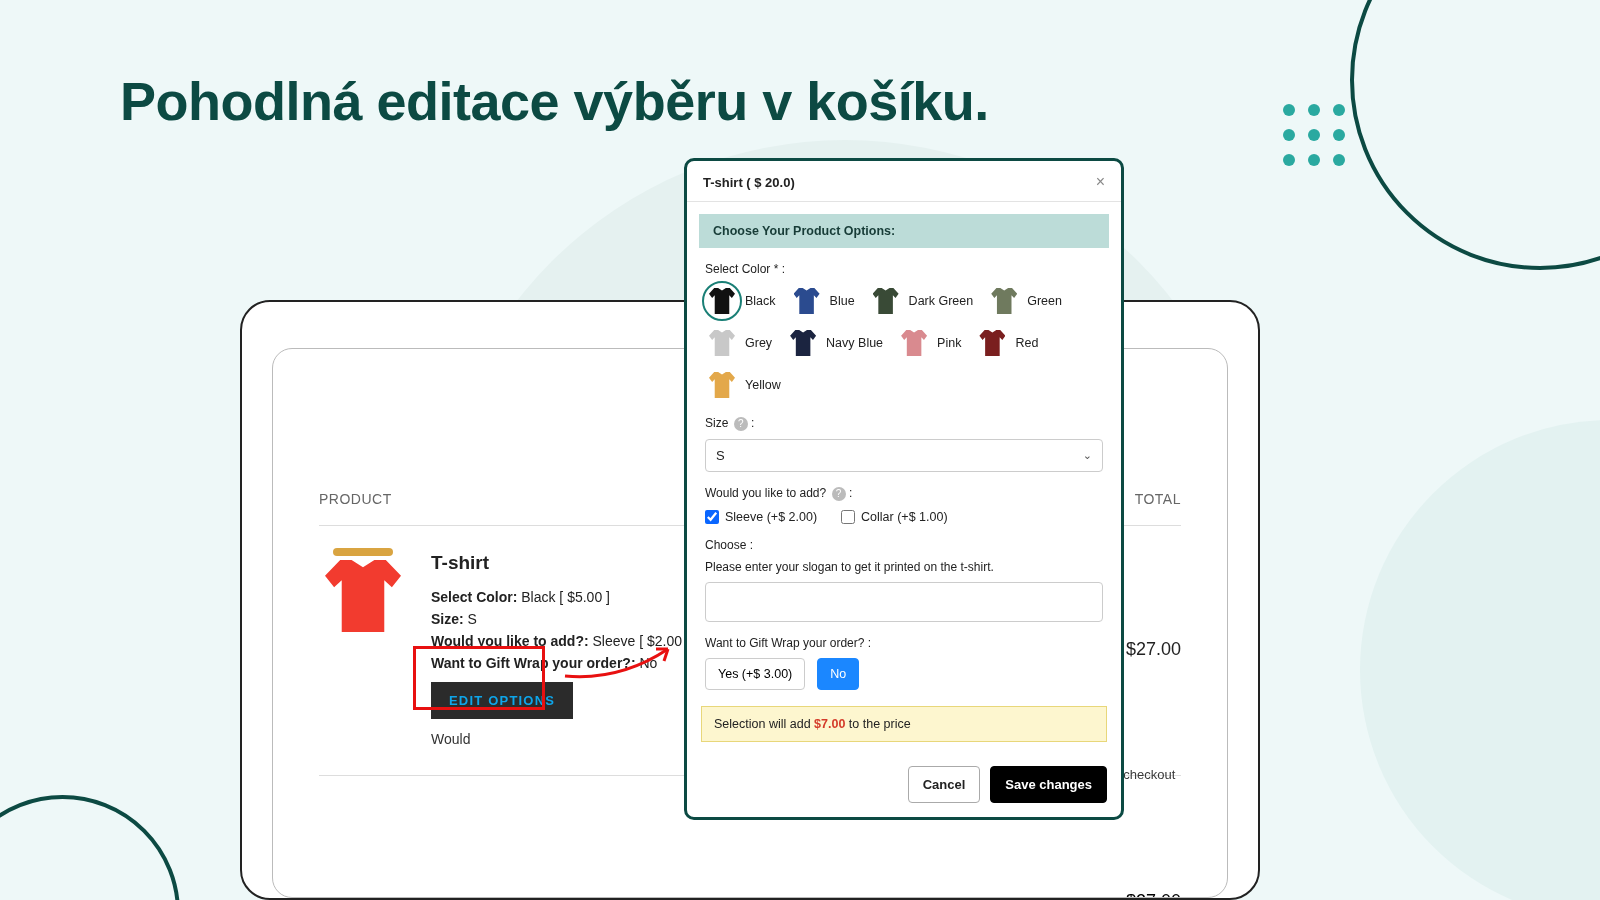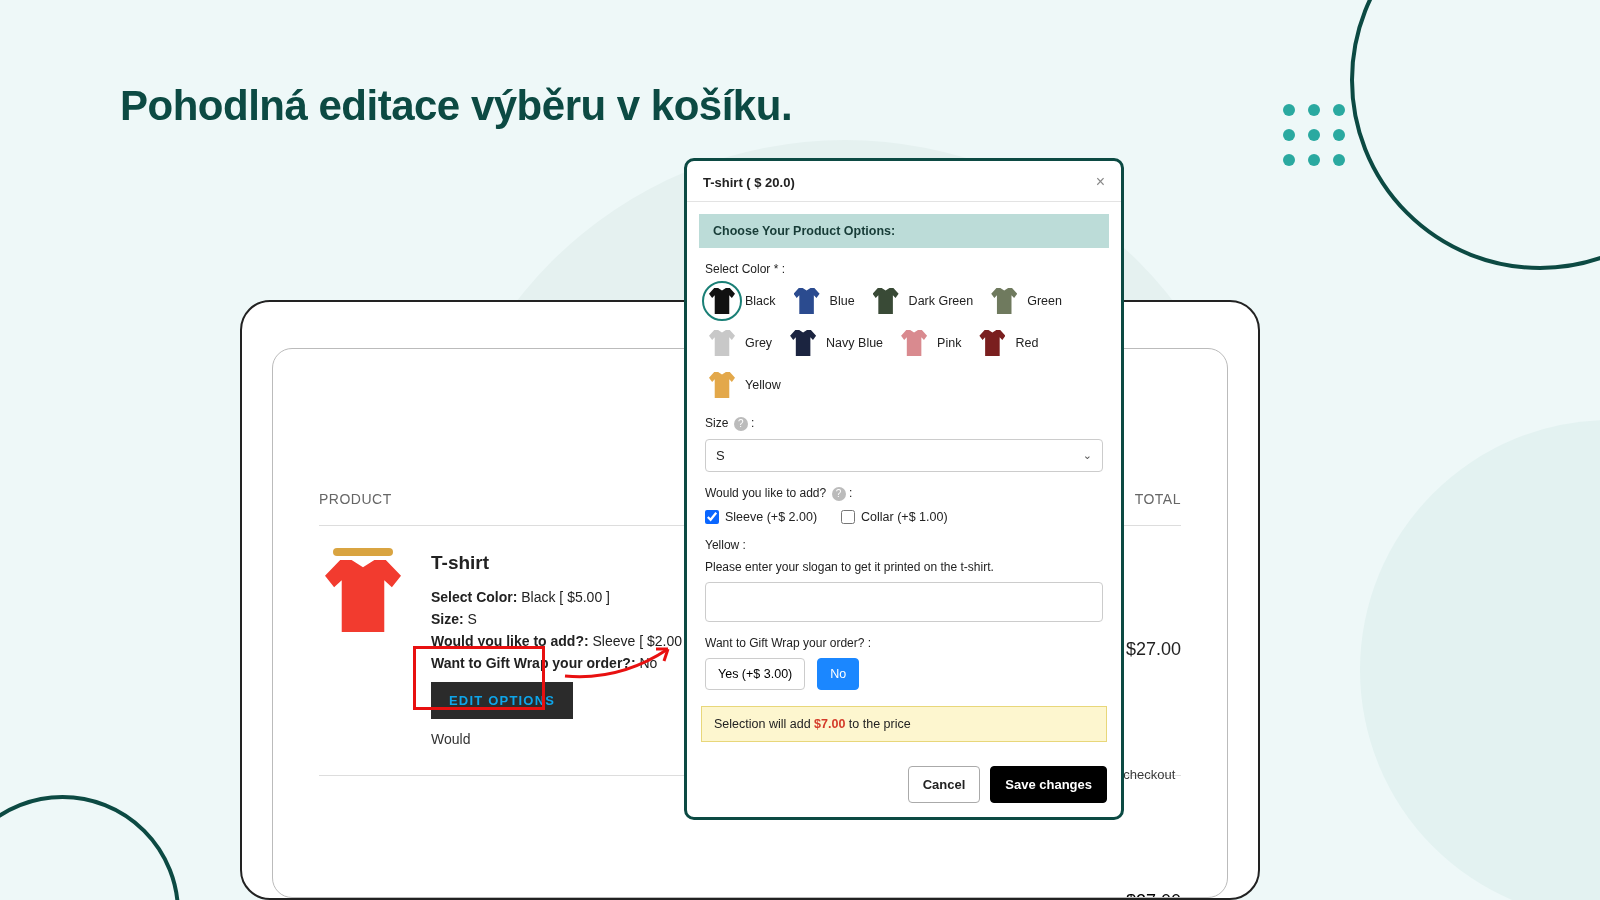--- a/index.html
+++ b/index.html
@@ -6,21 +6,21 @@
   html, body { width: 1600px; height: 900px; overflow: hidden; font-family: -apple-system, "Segoe UI", Arial, sans-serif; }
   body { background: #eef8f8; position: relative; }
 
   
   .deco-circle-tr { position: absolute; top: -110px; right: -130px; width: 380px; height: 380px; border: 4px solid #0c4a43; border-radius: 50%; }
   .dots { position: absolute; top: 104px; right: 255px; display: grid; grid-template-columns: repeat(3, 12px); grid-template-rows: repeat(3, 12px); gap: 13px; }
   .dots span { width: 12px; height: 12px; background: #2aa9a0; border-radius: 50%; display: block; }
   .deco-circle-r { position: absolute; top: 420px; right: -260px; width: 500px; height: 500px; background: #e3f2f1; border-radius: 50%; }
   .deco-circle-bl { position: absolute; bottom: -130px; left: -55px; width: 235px; height: 235px; border: 4px solid #0c4a43; border-radius: 50%; }
 
-  .headline { position: absolute; top: 82px; left: 120px; font-size: 42px; font-weight: 600; color: #0c4a43; letter-spacing: -0.5px; text-align: right; }
+  .headline { position: absolute; top: 70px; left: 120px; font-size: 54px; font-weight: 600; color: #0c4a43; letter-spacing: -0.5px; text-align: right; }
 
   .bg-ellipse { position: absolute; top: 140px; left: 430px; width: 830px; height: 830px; background: #e5f1f0; border-radius: 50%; }
 
   
   .cart-window { position: absolute; top: 300px; left: 240px; width: 1020px; height: 600px; background: #fff; border: 2px solid #222; border-radius: 30px; }
   .cart-inner { position: absolute; top: 46px; left: 30px; right: 30px; bottom: 0; border: 1px solid #bbb; border-radius: 20px; background: #fff; overflow: hidden; }
   .cart-title { text-align: center; font-size: 36px; font-weight: 700; color: #0a6b5a; margin-top: 20px; }
   .cart-sub { text-align: center; font-size: 15px; text-decoration: underline; color: #333; margin-top: 8px; }
   .cart-cols { display: flex; justify-content: space-between; margin: 55px 46px 0; font-size: 14px; color: #666; letter-spacing: 0.5px; }
   .cart-row-line { border-top: 1px solid #ddd; margin: 18px 46px 0; }
@@ -216,21 +216,21 @@
 
   <div class="section">
     <div class="label"><span>Would you like to add?</span> <span class="q">?</span> :</div>
     <div class="checks" id="checks">
         <label class="ck"><input type="checkbox" checked="" style=""> Sleeve (+$ 2.00)</label>
         <label class="ck"><input type="checkbox" style=""> Collar (+$ 1.00)</label>
       </div>
   </div>
 
   <div class="section">
-    <div class="label">Yellow :</div>
+    <div class="label">Choose :</div>
     <div class="help">Please enter your slogan to get it printed on the t-shirt.</div>
     <input class="txt-in" value="" style="">
   </div>
 
   <div class="section">
     <div class="label">Want to Gift Wrap your order? :</div>
     <div class="yn">
       <button class="btn">Yes (+$ 3.00)</button>
       <button class="btn no">No</button>
     </div>

